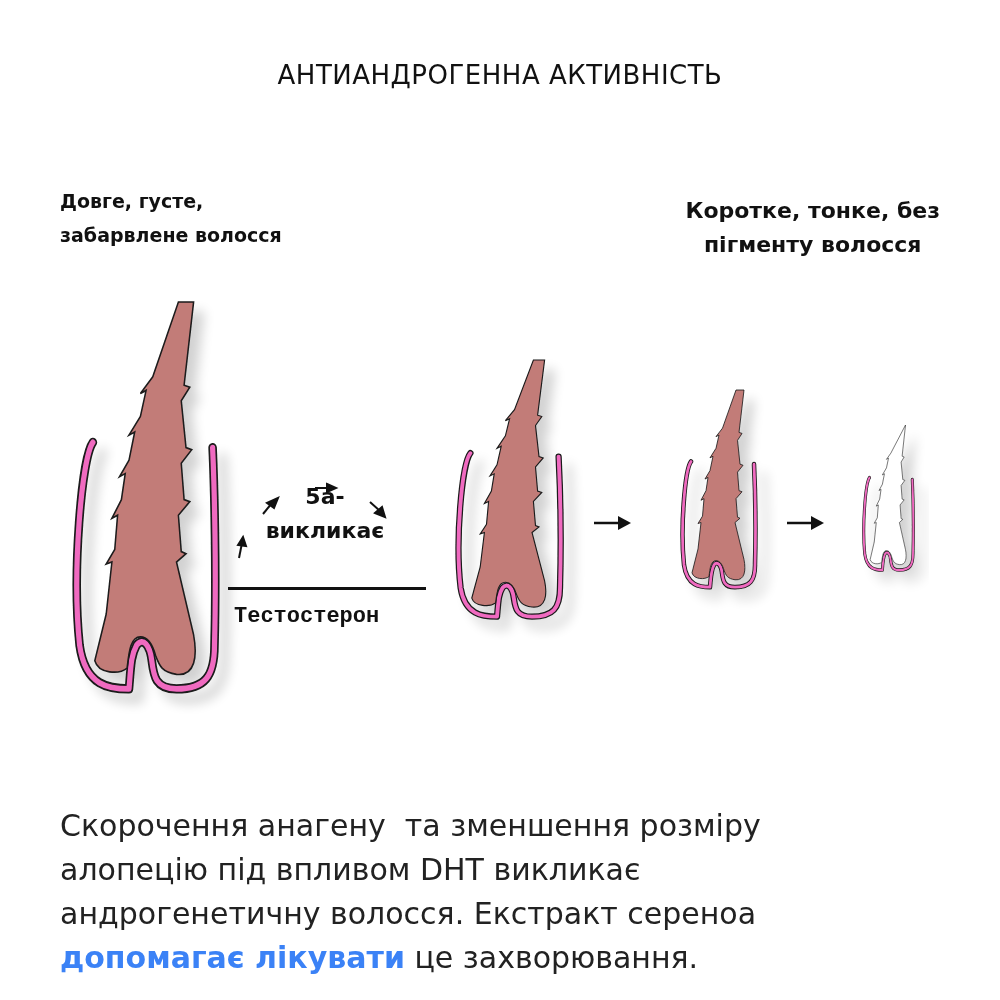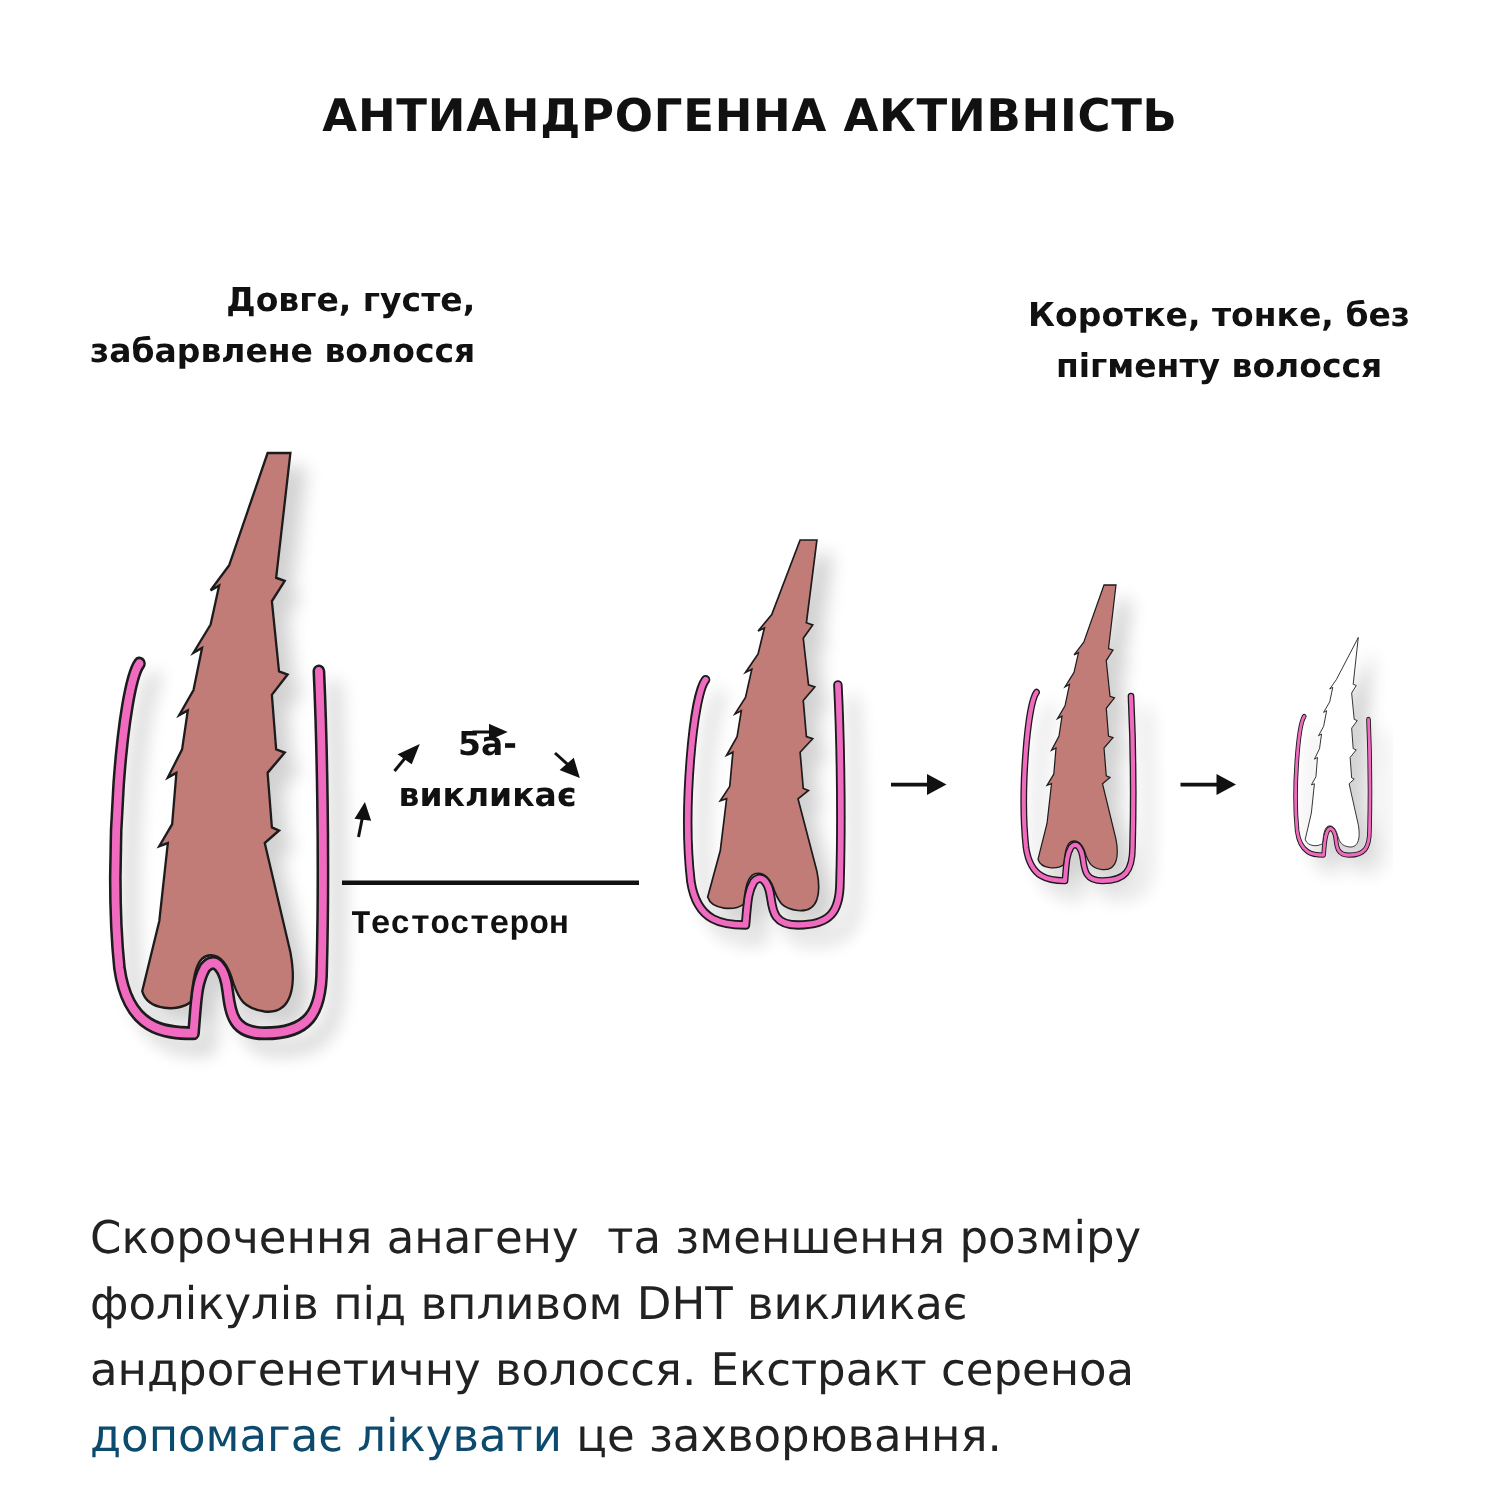--- a/index.html
+++ b/index.html
@@ -1,25 +1,25 @@
 <!DOCTYPE html>
 <html><head>
 <meta charset="utf-8">
 <style>
   html,body{margin:0;padding:0;background:#ffffff;}
   body{width:1000px;height:1000px;position:relative;overflow:hidden;font-family:"DejaVu Sans","Liberation Sans",sans-serif;color:#111;}
-  .title{position:absolute;left:0;width:1000px;top:60px;text-align:center;font-size:30px;font-weight:700;letter-spacing:0.5px;}
-  .label-left{position:absolute;left:60px;top:184px;font-size:22px;font-weight:700;line-height:34px;text-align:right;}
+  .title{position:absolute;left:0;width:1000px;top:60px;text-align:center;font-size:26px;font-weight:400;letter-spacing:0.5px;}
+  .label-left{position:absolute;left:60px;top:184px;font-size:19px;font-weight:700;line-height:34px;}
   .label-right{position:absolute;right:60px;top:194px;font-size:22px;font-weight:700;line-height:34px;text-align:center;}
   .enzyme{position:absolute;left:250px;top:480px;font-size:22px;font-weight:700;line-height:34px;text-align:center;width:150px;}
   .bar{position:absolute;left:228px;top:587px;width:198px;height:3px;background:#111;}
   .substrate{position:absolute;left:234px;top:604px;font-size:22px;font-weight:700;font-family:Liberation Mono, monospace;}
   .svg-layer{position:absolute;left:0;top:0;}
   .body-text{position:absolute;left:60px;top:804px;width:880px;font-size:30px;line-height:44px;font-weight:400;color:#222;}
-  .body-text b{font-weight:400;color:#0c4a6e;}
+  .body-text b{font-weight:700;color:#3b82f6;}
 </style>
 </head>
 <body>
 
 <div class="title">АНТИАНДРОГЕННА АКТИВНІСТЬ</div>
 
 <div class="label-left">
   <div>Довге, густе,</div>
   <div>забарвлене волосся</div>
 </div>
@@ -95,16 +95,16 @@
 
 <div class="enzyme">
   <div>5а-</div>
   <div>викликає</div>
 </div>
 <div class="bar"></div>
 <div class="substrate">Тестостерон</div>
 
 <div class="body-text">
   <div style="white-space:pre">Скорочення анагену  та зменшення розміру</div>
-  <div>фолікулів під впливом DHT викликає</div>
+  <div>алопецію під впливом DHT викликає</div>
   <div>андрогенетичну волосся. Екстракт сереноа</div>
   <div><b>допомагає лікувати</b><span style="white-space:pre"> це захворювання.</span></div>
 </div>
 
 </body></html>

